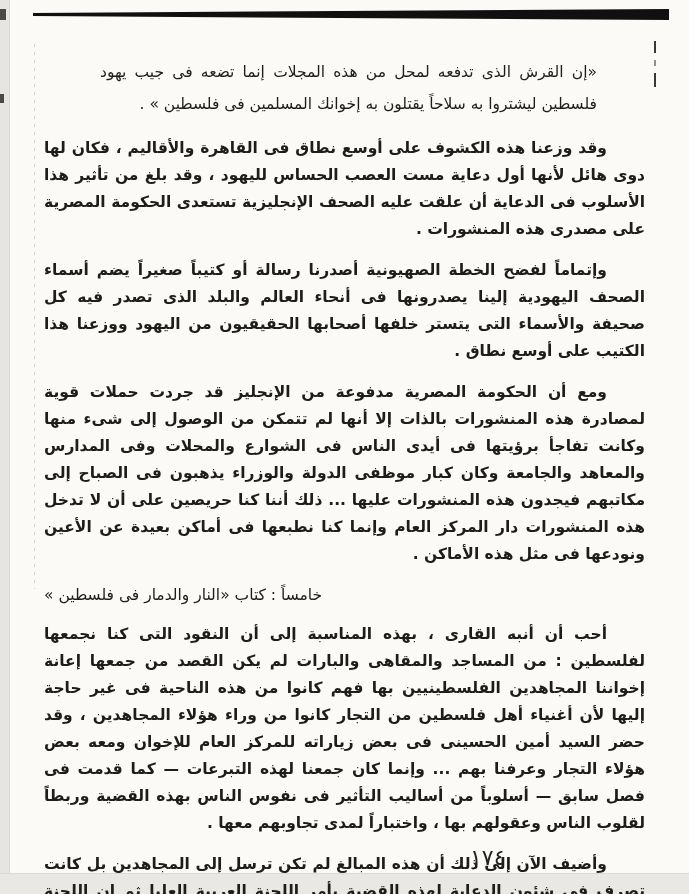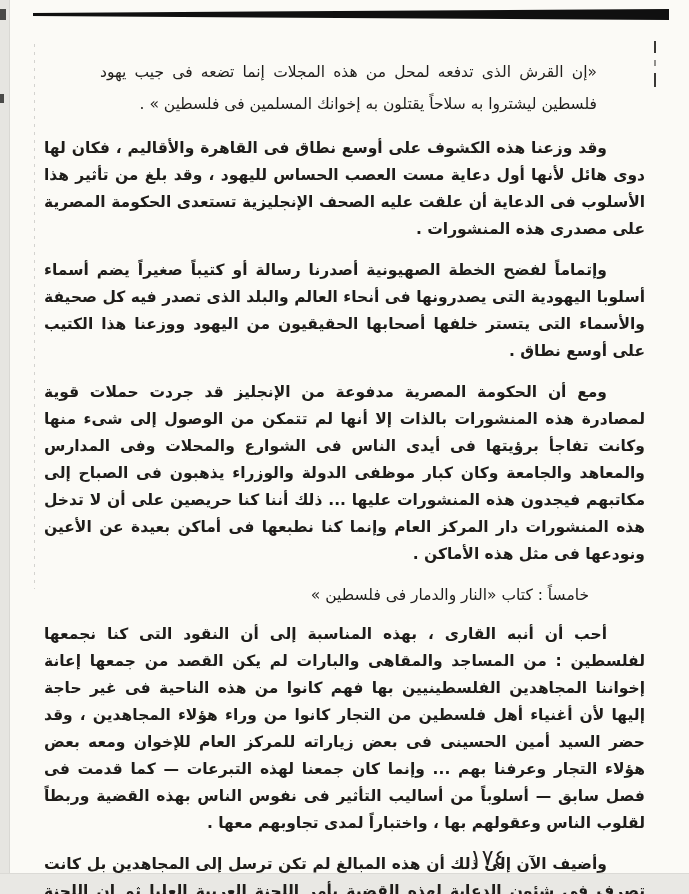--- a/index.html
+++ b/index.html
@@ -82,21 +82,21 @@
     line-height: 32px;
     margin-bottom: 15px !important;
   }
   .para {
     text-indent: 38px;
     margin-bottom: 14px !important;
     font-weight: bold;
   }
   .heading {
     margin: 2px 56px 12px 0 !important;
-    text-align: right;
+    text-align: left;
     text-indent: 0;
   }
   .pagenum {
     position: absolute;
     top: 845px;
     left: 470px;
     direction: rtl;
     font-size: 22px;
     letter-spacing: 3px;
     color: #23211e;
@@ -123,21 +123,21 @@
 
   <div class="right-marks">
     <div class="dash d1"></div>
     <div class="dash d2"></div>
     <div class="dash d3"></div>
   </div>
 
   <div class="textblock">
     <p class="quote">«إن القرش الذى تدفعه لمحل من هذه المجلات إنما تضعه فى جيب يهود فلسطين ليشتروا به سلاحاً يقتلون به إخوانك المسلمين فى فلسطين » .</p>
     <p class="para">وقد وزعنا هذه الكشوف على أوسع نطاق فى القاهرة والأقاليم ، فكان لها دوى هائل لأنها أول دعاية مست العصب الحساس لليهود ، وقد بلغ من تأثير هذا الأسلوب فى الدعاية أن علقت عليه الصحف الإنجليزية تستعدى الحكومة المصرية على مصدرى هذه المنشورات .</p>
-    <p class="para">وإتماماً لفضح الخطة الصهيونية أصدرنا رسالة أو كتيباً صغيراً يضم أسماء أسلوبا اليهودية التى يصدرونها فى أنحاء العالم والبلد الذى تصدر فيه كل صحيفة والأسماء التى يتستر خلفها أصحابها الحقيقيون من اليهود ووزعنا هذا الكتيب على أوسع نطاق .</p>
+    <p class="para">وإتماماً لفضح الخطة الصهيونية أصدرنا رسالة أو كتيباً صغيراً يضم أسماء الصحف اليهودية إلينا يصدرونها فى أنحاء العالم والبلد الذى تصدر فيه كل صحيفة والأسماء التى يتستر خلفها أصحابها الحقيقيون من اليهود ووزعنا هذا الكتيب على أوسع نطاق .</p>
     <p class="para">ومع أن الحكومة المصرية مدفوعة من الإنجليز قد جردت حملات قوية لمصادرة هذه المنشورات بالذات إلا أنها لم تتمكن من الوصول إلى شىء منها وكانت تفاجأ برؤيتها فى أيدى الناس فى الشوارع والمحلات وفى المدارس والمعاهد والجامعة وكان كبار موظفى الدولة والوزراء يذهبون فى الصباح إلى مكاتبهم فيجدون هذه المنشورات عليها ... ذلك أننا كنا حريصين على أن لا تدخل هذه المنشورات دار المركز العام وإنما كنا نطبعها فى أماكن بعيدة عن الأعين ونودعها فى مثل هذه الأماكن .</p>
     <p class="heading">خامساً :  كتاب «النار والدمار فى فلسطين »</p>
     <p class="para">أحب أن أنبه القارى ، بهذه المناسبة إلى أن النقود التى كنا نجمعها لفلسطين : من المساجد والمقاهى والبارات لم يكن القصد من جمعها إعانة إخواننا المجاهدين الفلسطينيين بها فهم كانوا من هذه الناحية فى غير حاجة إليها لأن أغنياء أهل فلسطين من التجار كانوا من وراء هؤلاء المجاهدين ، وقد حضر السيد أمين الحسينى فى بعض زياراته للمركز العام للإخوان ومعه بعض هؤلاء التجار وعرفنا بهم ... وإنما كان جمعنا لهذه التبرعات — كما قدمت فى فصل سابق — أسلوباً من أساليب التأثير فى نفوس الناس بهذه القضية وربطاً لقلوب الناس وعقولهم بها ، واختباراً لمدى تجاوبهم معها .</p>
     <p class="para">وأضيف الآن إلى ذلك أن هذه المبالغ لم تكن ترسل إلى المجاهدين بل كانت تصرف فى شئون الدعاية لهذه القضية بأمر اللجنة العربية العليا ثم إن اللجنة كانت ترسل إلينا من أموالها الخاصة مبالغ طائلة لنضيفها إلى ما عندنا للانفاق على هذه المهمة الخطيرة التى كانت اللجنة تعتبرها أهم وألزم للقضية من الجهاد المسلح الذى يقوم بأعبائه المجاهدون فى فلسطين نفسها ... وإلا لما كان</p>
   </div>
 
   <div class="pagenum">١٧٤</div>
 
 </div>
 

